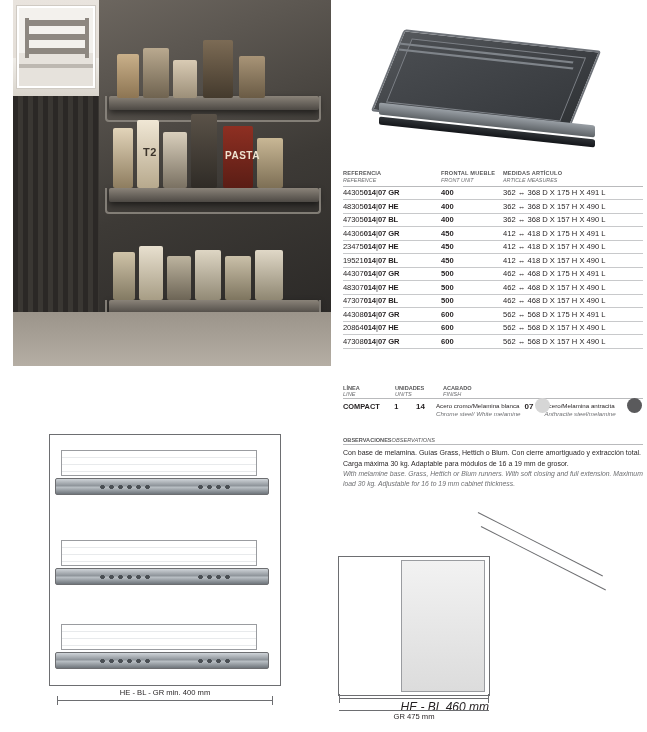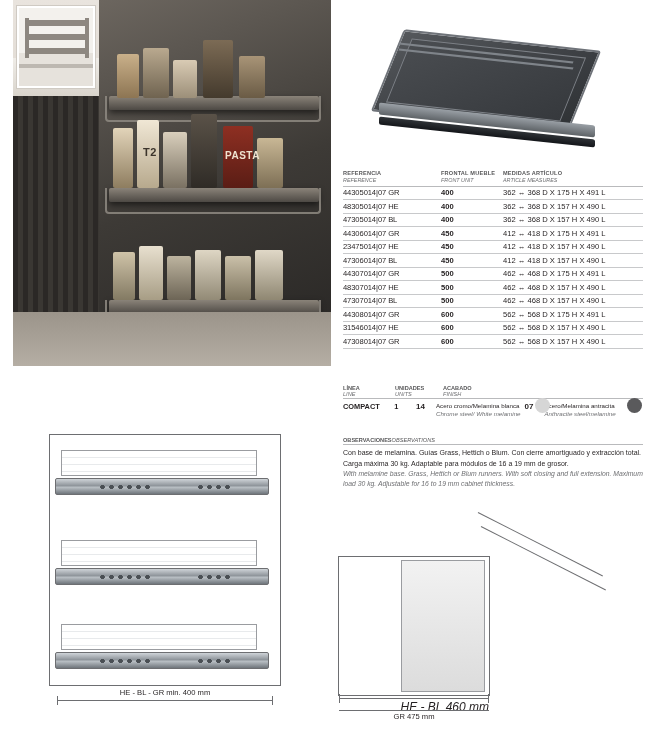--- a/index.html
+++ b/index.html
@@ -110,21 +110,21 @@
   .tbl .hdr .c2{ width:62px; }
   .tbl .hdr .c3{ flex:1; }
   .tbl .hdr b{ display:block; font-weight:bold; font-size:5.6px; letter-spacing:.2px;}
   .tbl .hdr i{ display:block; font-style:italic; font-size:5.4px; color:#6e6f72;}
   .row {
     display:flex; align-items:center; height:13.5px;
     border-bottom:1px solid #c8c9cb; font-size:7.6px; color:#231f20;
   }
   .row .c1{ width:98px; letter-spacing:-.1px; }
   .row .c1 .lt{ font-weight:normal; }
-  .row .c1 .bd{ font-weight:normal; }
+  .row .c1 .bd{ font-weight:bold; }
   .row .c2{ width:62px; font-weight:bold; }
   .row .c3{ flex:1; }
 
   
   .lineblk{ position:absolute; left:330px; top:385px; width:300px; }
   .lineblk .lh{ display:flex; font-size:5.6px; color:#58585a; border-bottom:1px solid #b9babc; padding-bottom:1px;}
   .lineblk .lh .a{ width:52px;} .lineblk .lh .b{ width:48px;} .lineblk .lh .c{ flex:1;}
   .lineblk .lh b{display:block;font-weight:bold;} .lineblk .lh i{display:block;font-style:italic;color:#6e6f72;}
   .lineblk .lr{ display:flex; align-items:flex-start; padding-top:3px; font-size:7px;}
   .lineblk .lr .a{ width:52px; font-weight:bold; font-size:7.4px;}
@@ -306,21 +306,21 @@
       <div class="c1"><span class="lt">44306</span><span class="bd">014</span><span class="lt">|</span><span class="bd">07</span> <span class="bd">GR</span></div>
       <div class="c2">450</div>
       <div class="c3">412 ↔ 418 D X 175 H X 491 L</div>
     </div>
     <div class="row">
       <div class="c1"><span class="lt">23475</span><span class="bd">014</span><span class="lt">|</span><span class="bd">07</span> <span class="bd">HE</span></div>
       <div class="c2">450</div>
       <div class="c3">412 ↔ 418 D X 157 H X 490 L</div>
     </div>
     <div class="row">
-      <div class="c1"><span class="lt">47306</span><span class="bd">014</span><span class="lt">|</span><span class="bd">07</span> <span class="bd">BL</span></div>
+      <div class="c1"><span class="lt">19521</span><span class="bd">014</span><span class="lt">|</span><span class="bd">07</span> <span class="bd">BL</span></div>
       <div class="c2">450</div>
       <div class="c3">412 ↔ 418 D X 157 H X 490 L</div>
     </div>
     <div class="row">
       <div class="c1"><span class="lt">44307</span><span class="bd">014</span><span class="lt">|</span><span class="bd">07</span> <span class="bd">GR</span></div>
       <div class="c2">500</div>
       <div class="c3">462 ↔ 468 D X 175 H X 491 L</div>
     </div>
     <div class="row">
       <div class="c1"><span class="lt">48307</span><span class="bd">014</span><span class="lt">|</span><span class="bd">07</span> <span class="bd">HE</span></div>
@@ -331,21 +331,21 @@
       <div class="c1"><span class="lt">47307</span><span class="bd">014</span><span class="lt">|</span><span class="bd">07</span> <span class="bd">BL</span></div>
       <div class="c2">500</div>
       <div class="c3">462 ↔ 468 D X 157 H X 490 L</div>
     </div>
     <div class="row">
       <div class="c1"><span class="lt">44308</span><span class="bd">014</span><span class="lt">|</span><span class="bd">07</span> <span class="bd">GR</span></div>
       <div class="c2">600</div>
       <div class="c3">562 ↔ 568 D X 175 H X 491 L</div>
     </div>
     <div class="row">
-      <div class="c1"><span class="lt">31546</span><span class="bd">014</span><span class="lt">|</span><span class="bd">07</span> <span class="bd">HE</span></div>
+      <div class="c1"><span class="lt">20864</span><span class="bd">014</span><span class="lt">|</span><span class="bd">07</span> <span class="bd">HE</span></div>
       <div class="c2">600</div>
       <div class="c3">562 ↔ 568 D X 157 H X 490 L</div>
     </div>
     <div class="row">
       <div class="c1"><span class="lt">47308</span><span class="bd">014</span><span class="lt">|</span><span class="bd">07</span> <span class="bd">GR</span></div>
       <div class="c2">600</div>
       <div class="c3">562 ↔ 568 D X 157 H X 490 L</div>
     </div>
   </div>
 

